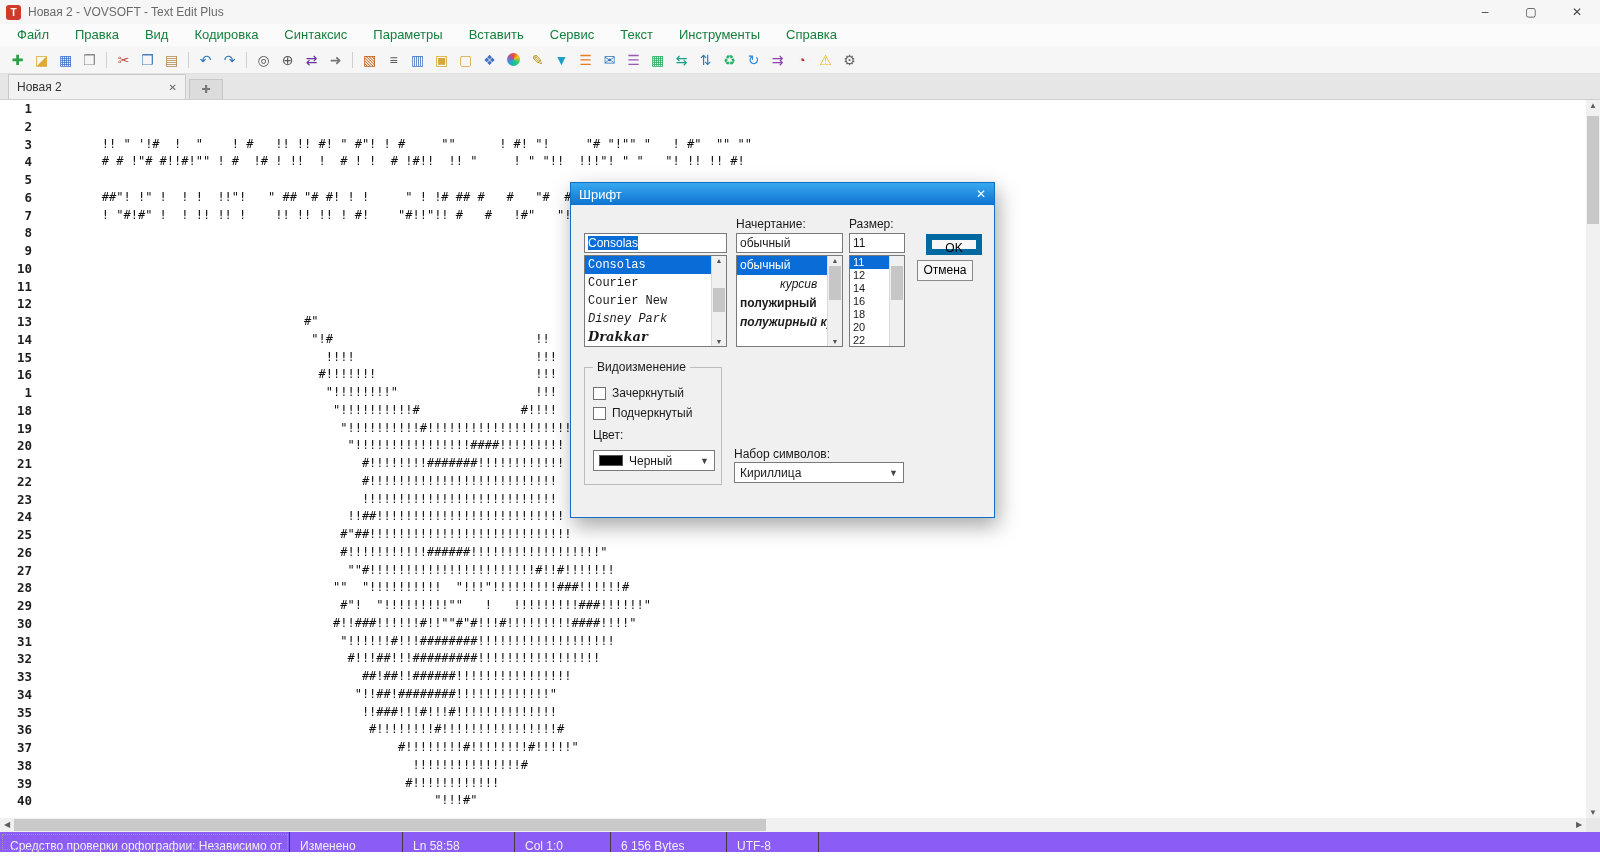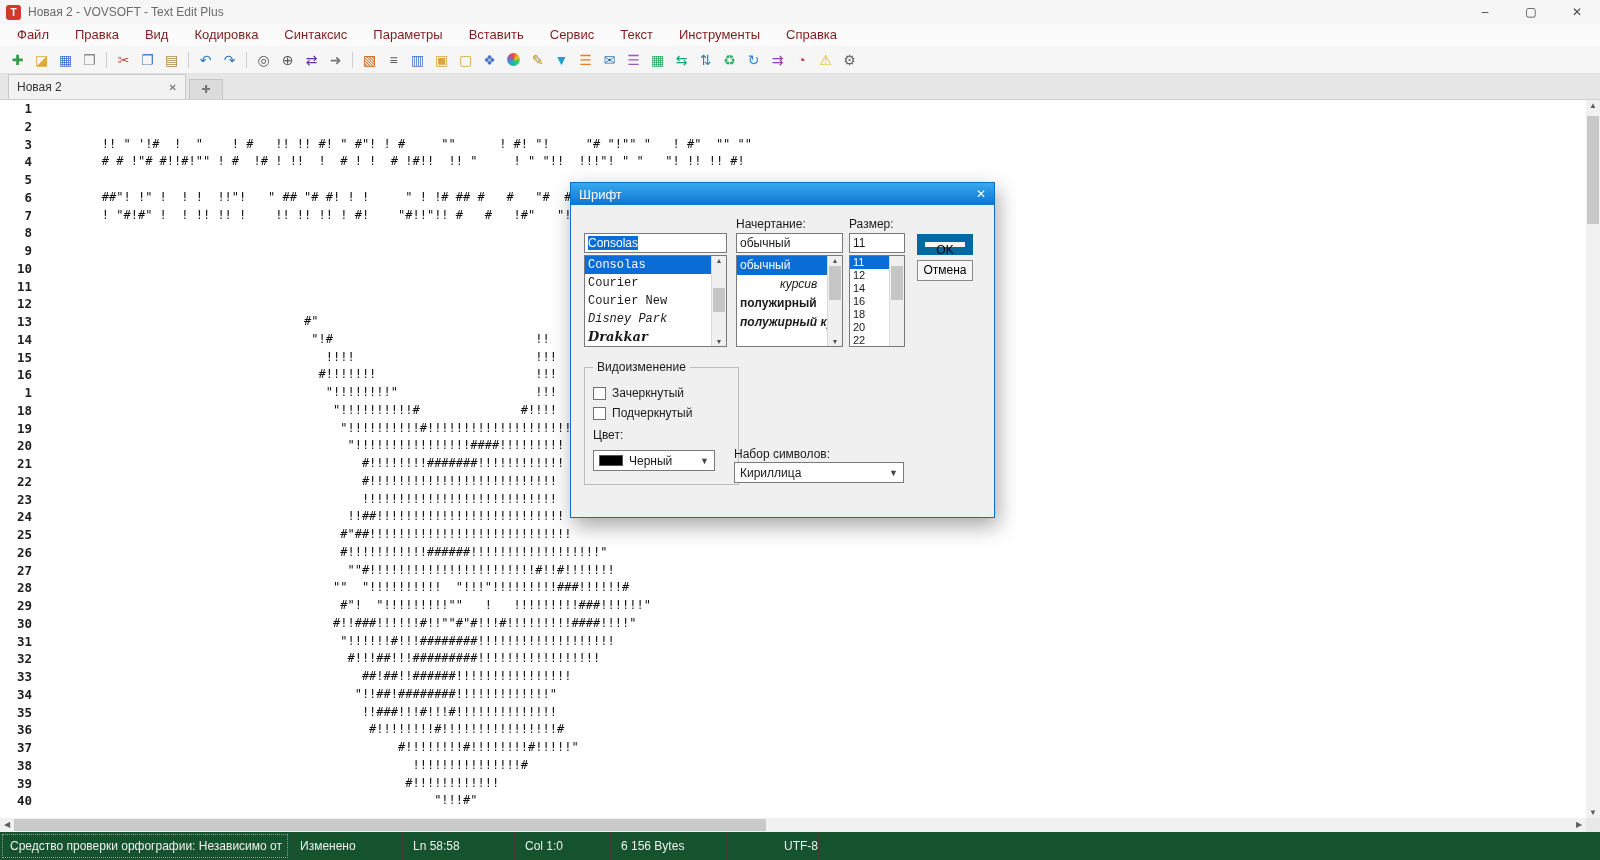--- a/index.html
+++ b/index.html
@@ -6,21 +6,21 @@
   html,body{width:1600px;height:860px;overflow:hidden;}
   body{font-family:"Liberation Sans",sans-serif;background:#fff;position:relative;color:#1a1a1a;}
 
   
   .titlebar{height:24px;background:#f6f6f6;display:flex;align-items:center;padding-left:6px;font-size:12px;color:#6a6a6a;}
   .app-icon{width:15px;height:15px;background:#cf3a2b;color:#fff;font-size:10px;font-weight:bold;display:inline-flex;align-items:center;justify-content:center;border-radius:3px;margin-right:7px;}
   .win-controls{margin-left:auto;display:flex;}
   .win-controls span{width:46px;text-align:center;color:#444;font-size:12px;line-height:24px;}
 
   
-  .menubar{height:22px;display:flex;align-items:center;background:#fbfbfb;font-size:13px;color:#7f1d1d;padding-left:4px;}
+  .menubar{height:22px;display:flex;align-items:center;background:#fbfbfb;font-size:13px;color:#15803d;padding-left:4px;}
   .menu-item{padding:0 13px;line-height:22px;cursor:default;}
 
   
   .toolbar{height:28px;background:#f6f6f6;border-bottom:1px solid #e2e2e2;display:flex;align-items:center;padding-left:6px;gap:1px;}
   .tb-btn{width:23px;height:23px;border:none;background:transparent;font-size:14px;display:flex;align-items:center;justify-content:center;cursor:default;}
   .tb-sep{width:1px;height:16px;background:#d0d0d0;margin:0 4px;display:inline-block;}
   .wheel{width:13px;height:13px;border-radius:50%;background:conic-gradient(#e74c3c,#f1c40f,#2ecc71,#1abc9c,#3498db,#9b59b6,#e74c3c);display:inline-block;}
 
   
   .tabbar{height:26px;background:#e6e6e6;border-bottom:1px solid #cfcfcf;display:flex;align-items:flex-end;padding-left:8px;}
@@ -42,28 +42,28 @@
 
   .hscroll-row{height:14px;display:flex;}
   .hscroll{flex:1;position:relative;background:#f1f1f1;}
   .harrow{position:absolute;top:0;width:14px;text-align:center;font-size:8px;line-height:14px;color:#5f5f5f;}
   .harrow.left{left:0;}
   .harrow.right{right:0;}
   .hthumb{position:absolute;left:14px;top:1px;bottom:1px;width:752px;background:#c9c9c9;}
   .scroll-corner{width:14px;background:#e8e8e8;}
 
   
-  .statusbar{height:28px;background:#14532d;color:#f0f0f0;display:flex;font-size:12px;}
+  .statusbar{height:20px;background:#8b5cf6;color:#f0f0f0;display:flex;font-size:12px;}
   .sb-seg{line-height:28px;padding-left:10px;border-right:1px solid #3c3c3c;white-space:nowrap;overflow:hidden;}
   .sb-seg:nth-child(1){width:290px;outline:1px dotted #9a9a9a;outline-offset:-3px;}
   .sb-seg:nth-child(2){width:113px;}
   .sb-seg:nth-child(3){width:112px;}
   .sb-seg:nth-child(4){width:96px;}
   .sb-seg:nth-child(5){width:116px;}
-  .sb-seg:nth-child(6){width:92px;text-align:right;}
+  .sb-seg:nth-child(6){width:92px;}
 
   
   .dialog{position:absolute;left:570px;top:182px;width:425px;height:336px;background:#f0f0f0;border:1px solid #0f6fc5;box-shadow:3px 8px 20px rgba(0,0,0,.35);z-index:10;}
   .dlg-title{height:22px;background:linear-gradient(180deg,#38a9ef,#0d73d2);color:#fff;font-size:13px;display:flex;align-items:center;padding:0 8px;}
   .dlg-close{margin-left:auto;font-size:12px;}
   .dlg-body{position:relative;height:313px;font-size:12px;}
   .abs{position:absolute;}
   .txt{background:#fff;border:1px solid #7a7a7a;height:20px;line-height:18px;padding:0 3px;font-size:12px;overflow:hidden;white-space:nowrap;}
   .selhl{background:#0a6cd6;color:#fff;}
   .listbox{background:#fff;border:1px solid #7a7a7a;position:absolute;overflow:hidden;}
@@ -77,21 +77,21 @@
   .li.bold{font-weight:bold;}
   .li.bolditalic{font-weight:bold;font-style:italic;}
   #size-list .li{height:13px;line-height:13px;font-size:11px;}
   #style-list .li{height:19px;line-height:19px;}
   .lb-scroll{position:absolute;right:0;top:0;bottom:0;width:15px;background:#f0f0f0;border-left:1px solid #d9d9d9;}
   .lb-scroll .up,.lb-scroll .down{position:absolute;left:0;right:0;text-align:center;font-size:7px;color:#555;}
   .lb-scroll .up{top:1px;}
   .lb-scroll .down{bottom:1px;}
   .lb-thumb{position:absolute;left:1px;right:1px;background:#c6c6c6;}
   .btn{position:absolute;width:56px;height:21px;background:#f7f7f7;border:1px solid #8a8a8a;font-size:12px;text-align:center;line-height:19px;font-family:"Liberation Sans",sans-serif;}
-  .btn.focused{border:8px solid #0369a1;line-height:17px;}
+  .btn.focused{border:6px solid #0369a1;line-height:17px;margin-left:9px;}
   .grp{position:absolute;border:1px solid #bcbcbc;}
   .grp-label{position:absolute;top:-8px;left:8px;background:#f0f0f0;padding:0 4px;font-size:12px;}
   .cbrow{position:absolute;display:flex;align-items:center;gap:6px;}
   .cb{width:13px;height:13px;background:#fff;border:1px solid #707070;flex:0 0 auto;}
   .combo{position:absolute;background:#fff;border:1px solid #7a7a7a;height:21px;display:flex;align-items:center;padding:0 5px;font-size:12px;}
   .combo .dd{margin-left:auto;color:#444;font-size:9px;}
   .swatch{width:24px;height:11px;background:#000;border:1px solid #555;margin-right:6px;flex:0 0 auto;}
   .sample-text{font-family:"DejaVu Sans Mono",monospace;font-size:15px;color:#111;}
 </style>
 </head>
@@ -405,21 +405,21 @@
           <div class="li">22</div>
         </div>
       <div class="lb-scroll">
         <div class="lb-thumb" style="top:10px;height:34px;"></div>
       </div>
     </div>
 
     <button class="btn focused" style="left:346px;top:29px;">OK</button>
     <button class="btn" style="left:346px;top:55px;">Отмена</button>
 
-    <div class="grp" style="left:13px;top:162px;width:155px;height:118px;">
+    <div class="grp" style="left:13px;top:162px;width:138px;height:118px;">
       <span class="grp-label">Видоизменение</span>
       <div class="cbrow" style="left:8px;top:18px;">
         <span class="cb"></span>
         <span>Зачеркнутый</span>
       </div>
       <div class="cbrow" style="left:8px;top:38px;">
         <span class="cb"></span>
         <span>Подчеркнутый</span>
       </div>
       <span class="abs" style="left:8px;top:60px;">Цвет:</span>

